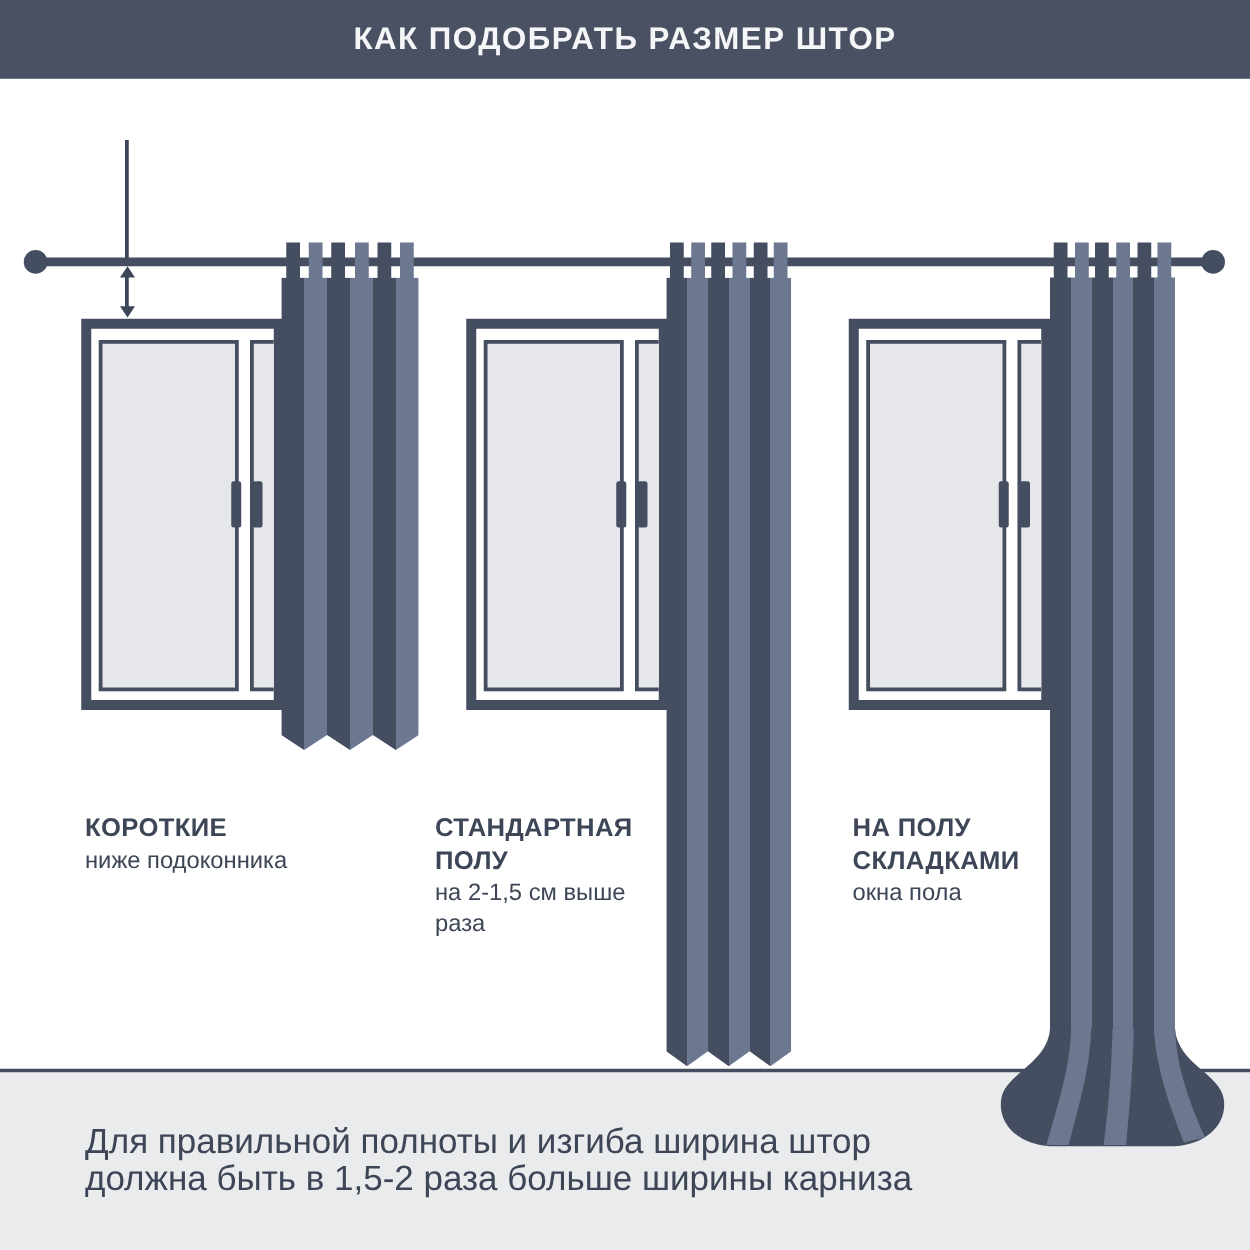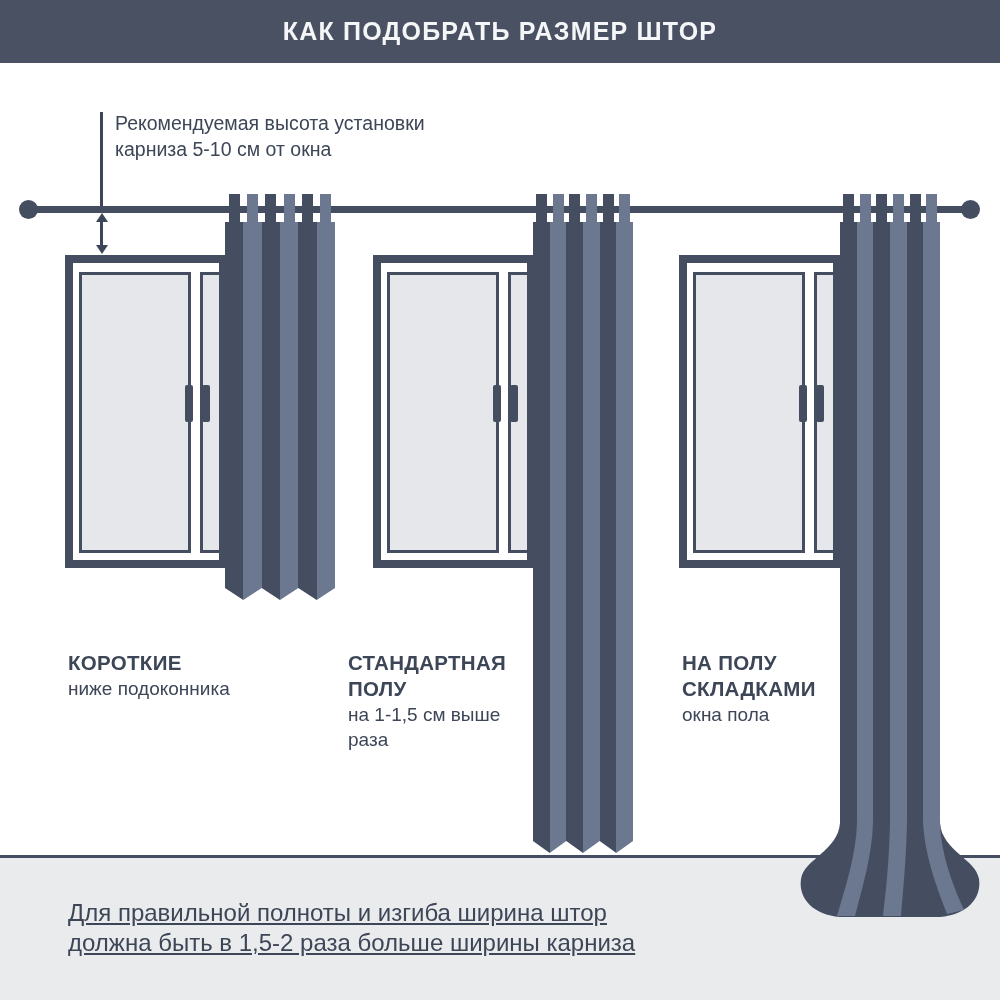--- a/index.html
+++ b/index.html
@@ -50,38 +50,34 @@
 
   
   .label{width:280px;color:var(--text);}
   .label .t{font-size:20.5px;font-weight:700;line-height:26px;letter-spacing:0.3px;}
   .label .d{font-size:19px;line-height:25px;}
   .label .d:first-of-type{margin-top:5px;}
 
   
   .floor-line{left:0;top:855px;width:1000px;height:3px;background:var(--dark);}
   .floor-strip{left:0;top:858px;width:1000px;height:142px;background:var(--floor);}
-  .footer-text{left:68px;top:898px;font-size:24px;line-height:30px;color:var(--text);text-decoration:underline;}
+  .footer-text{left:68px;top:898px;font-size:28px;line-height:30px;color:var(--text);}
 </style>
 </head>
 <body>
 
 <div id="canvas">
 
   <div class="abs header">
     <div class="title">КАК ПОДОБРАТЬ РАЗМЕР ШТОР</div>
   </div>
 
   <div class="abs floor-line"></div>
   <div class="abs floor-strip"></div>
 
-  <div class="abs ann-text">
-    <div>Рекомендуемая высота установки</div>
-    <div>карниза 5-10 см от окна</div>
-  </div>
   <div class="abs ann-vline"></div>
   <div class="abs arrow-up"></div>
   <div class="abs arrow-line"></div>
   <div class="abs arrow-down"></div>
 
   <div class="abs window" style="left:65px;">
     <div class="window-inner">
       <div class="pane pane-left"></div>
       <div class="pane pane-right"></div>
     </div>
@@ -147,21 +143,21 @@
   <div class="abs tab tab-l" style="left:926px;"></div>
 
   <div class="abs label" style="left:68px;top:650px;">
     <div class="t">КОРОТКИЕ</div>
     <div class="d">ниже подоконника</div>
   </div>
 
   <div class="abs label" style="left:348px;top:650px;">
     <div class="t">СТАНДАРТНАЯ</div>
     <div class="t">ПОЛУ</div>
-    <div class="d">на 1-1,5 см выше</div>
+    <div class="d">на 2-1,5 см выше</div>
     <div class="d">раза</div>
   </div>
 
   <div class="abs label" style="left:682px;top:650px;">
     <div class="t">НА ПОЛУ</div>
     <div class="t">СКЛАДКАМИ</div>
     <div class="d">окна пола</div>
   </div>
 
   <div class="abs footer-text">

